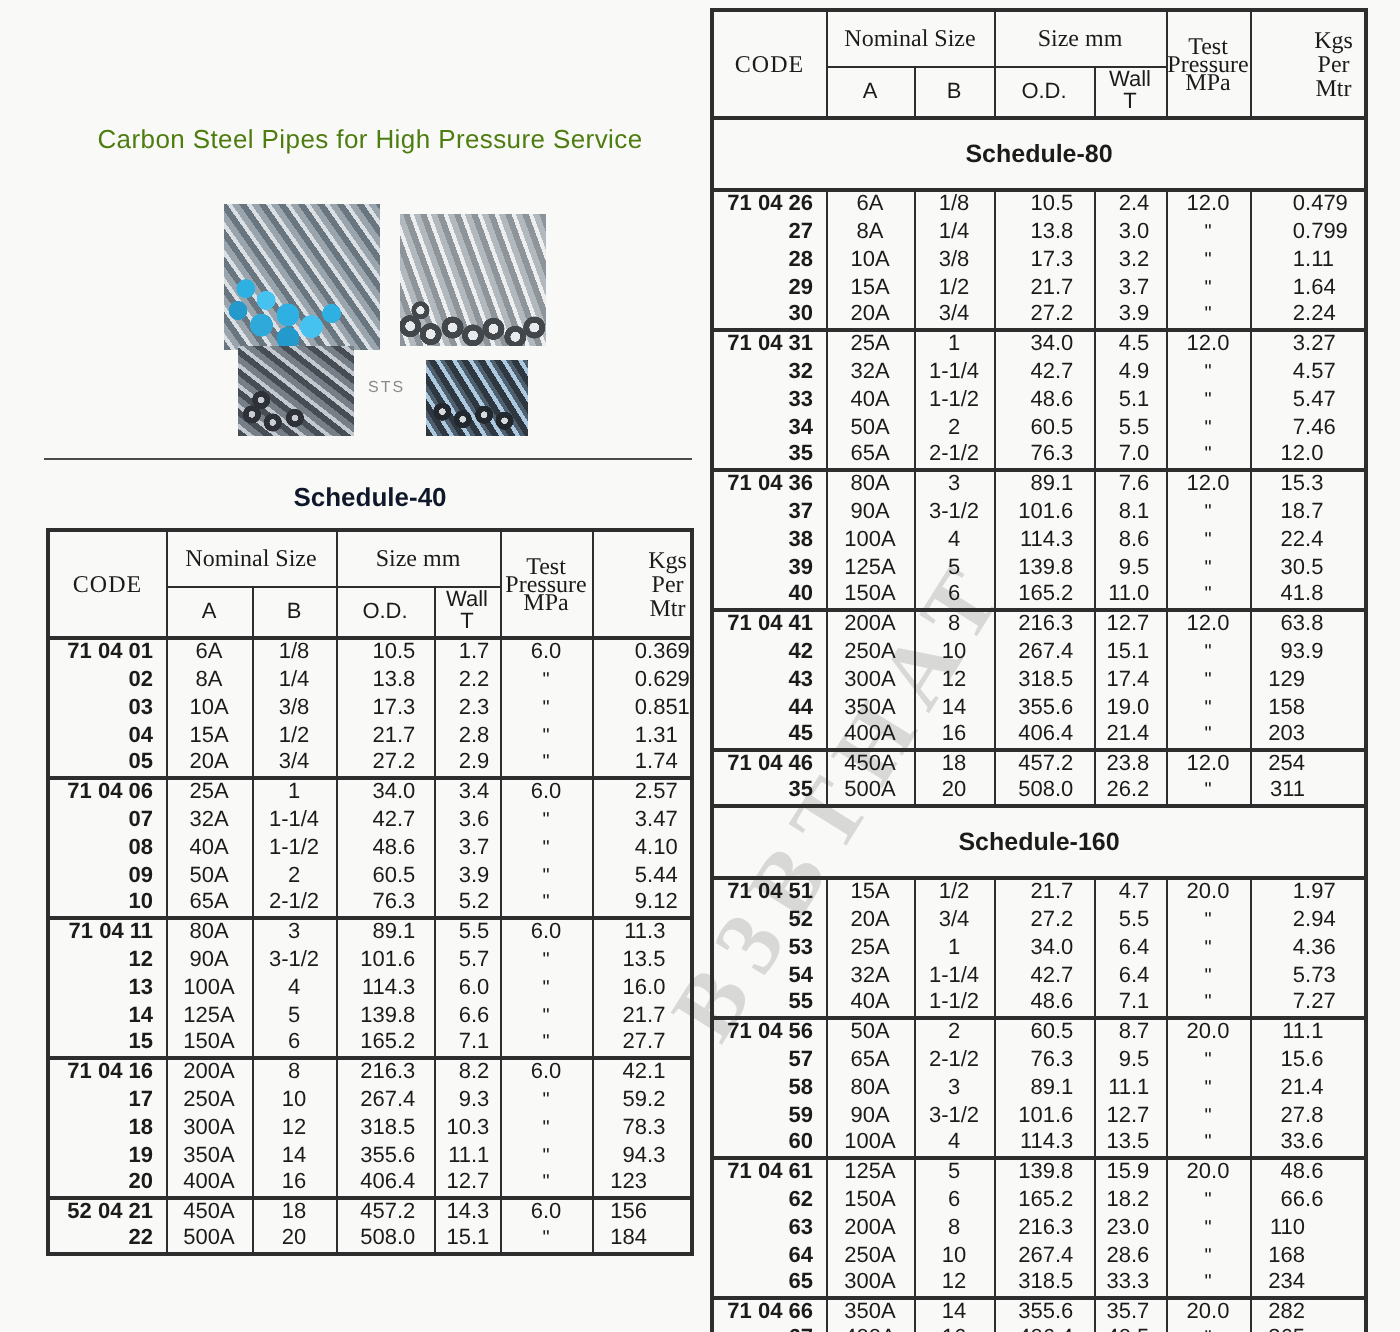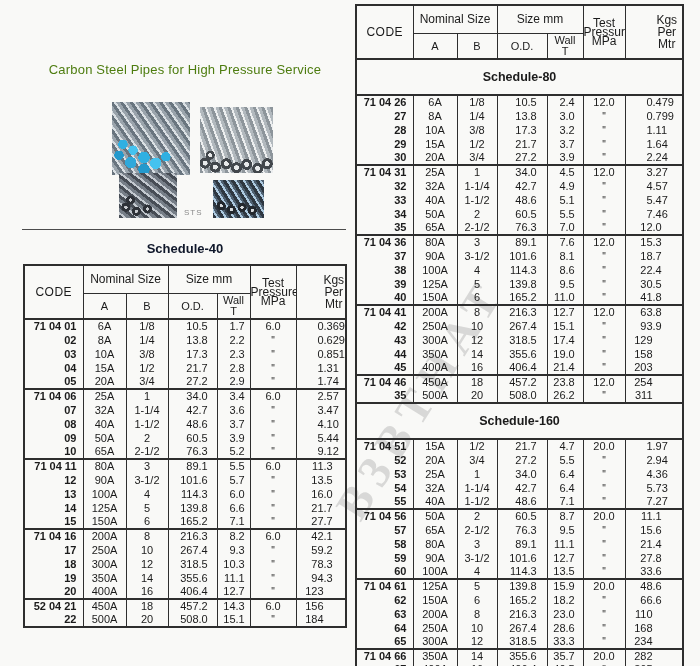--- a/index.html
+++ b/index.html
@@ -65,38 +65,38 @@
   #photo4 { left:213px; top:180px; width:51px; height:38px;
     background:
       radial-gradient(circle 5px at 16% 68%, #d6dadd 0 1.6px, #23282e 1.7px 4.4px, transparent 4.6px),
       radial-gradient(circle 5px at 36% 78%, #d6dadd 0 1.6px, #23282e 1.7px 4.4px, transparent 4.6px),
       radial-gradient(circle 5px at 57% 72%, #d6dadd 0 1.6px, #23282e 1.7px 4.4px, transparent 4.6px),
       radial-gradient(circle 5px at 77% 80%, #d6dadd 0 1.6px, #23282e 1.7px 4.4px, transparent 4.6px),
       repeating-linear-gradient(58deg, rgba(35,42,50,0.92) 0 3px, rgba(150,170,190,0.30) 3px 5px, rgba(60,75,90,0.85) 5px 7px),
       linear-gradient(#b7d7ee, #b7d7ee);
   }
   .sts-label {
-    position:absolute; left:184px; top:208px;
+    position:absolute; left:184px; top:189px;
     font-size:8px; color:#8a8a8a; letter-spacing:1px; z-index:1;
   }
   .rule { position:absolute; left:22px; top:229px; width:324px; height:1px; background:#4c4c4c; z-index:1; }
   .s40-title {
     position:absolute; left:20px; top:241px; width:330px;
     text-align:center; font-weight:bold; font-size:13px; color:#0f172a; z-index:1;
   }
 
   
   .tbl-left  { position:absolute; left:23px;  top:264px; width:322px; z-index:1; }
   .tbl-right { position:absolute; left:355px; top:4px;   width:327px; z-index:1; }
 
   table { border-collapse:collapse; table-layout:fixed; width:100%; border:2px solid #2e2e2e; }
   th, td { border-left:1px solid #2e2e2e; border-right:1px solid #2e2e2e; overflow:hidden; }
 
   thead th { font-weight:normal; text-align:center; vertical-align:middle; }
-  tr.h1 th { height:28px; font-size:12px; }
+  tr.h1 th { height:28px; font-size:12px;font-family:Liberation Serif, serif; }
   tr.h2 th { height:26px; font-size:11px; }
   tr.h1 th.grp { border-bottom:1px solid #2e2e2e; }
   thead tr.h2 th { border-bottom:2px solid #2e2e2e; }
   thead th[rowspan] { border-bottom:2px solid #2e2e2e; }
   th.code-h { font-size:12.5px; letter-spacing:0.5px; }
   th.press-h { font-size:7.5px; line-height:9px;margin-left:13px; }
   th.kgs-h { font-size:11.5px; line-height:12px;padding-left:26px; }
   th.wall-h { line-height:11px; }
   .line { display:block; }
 

